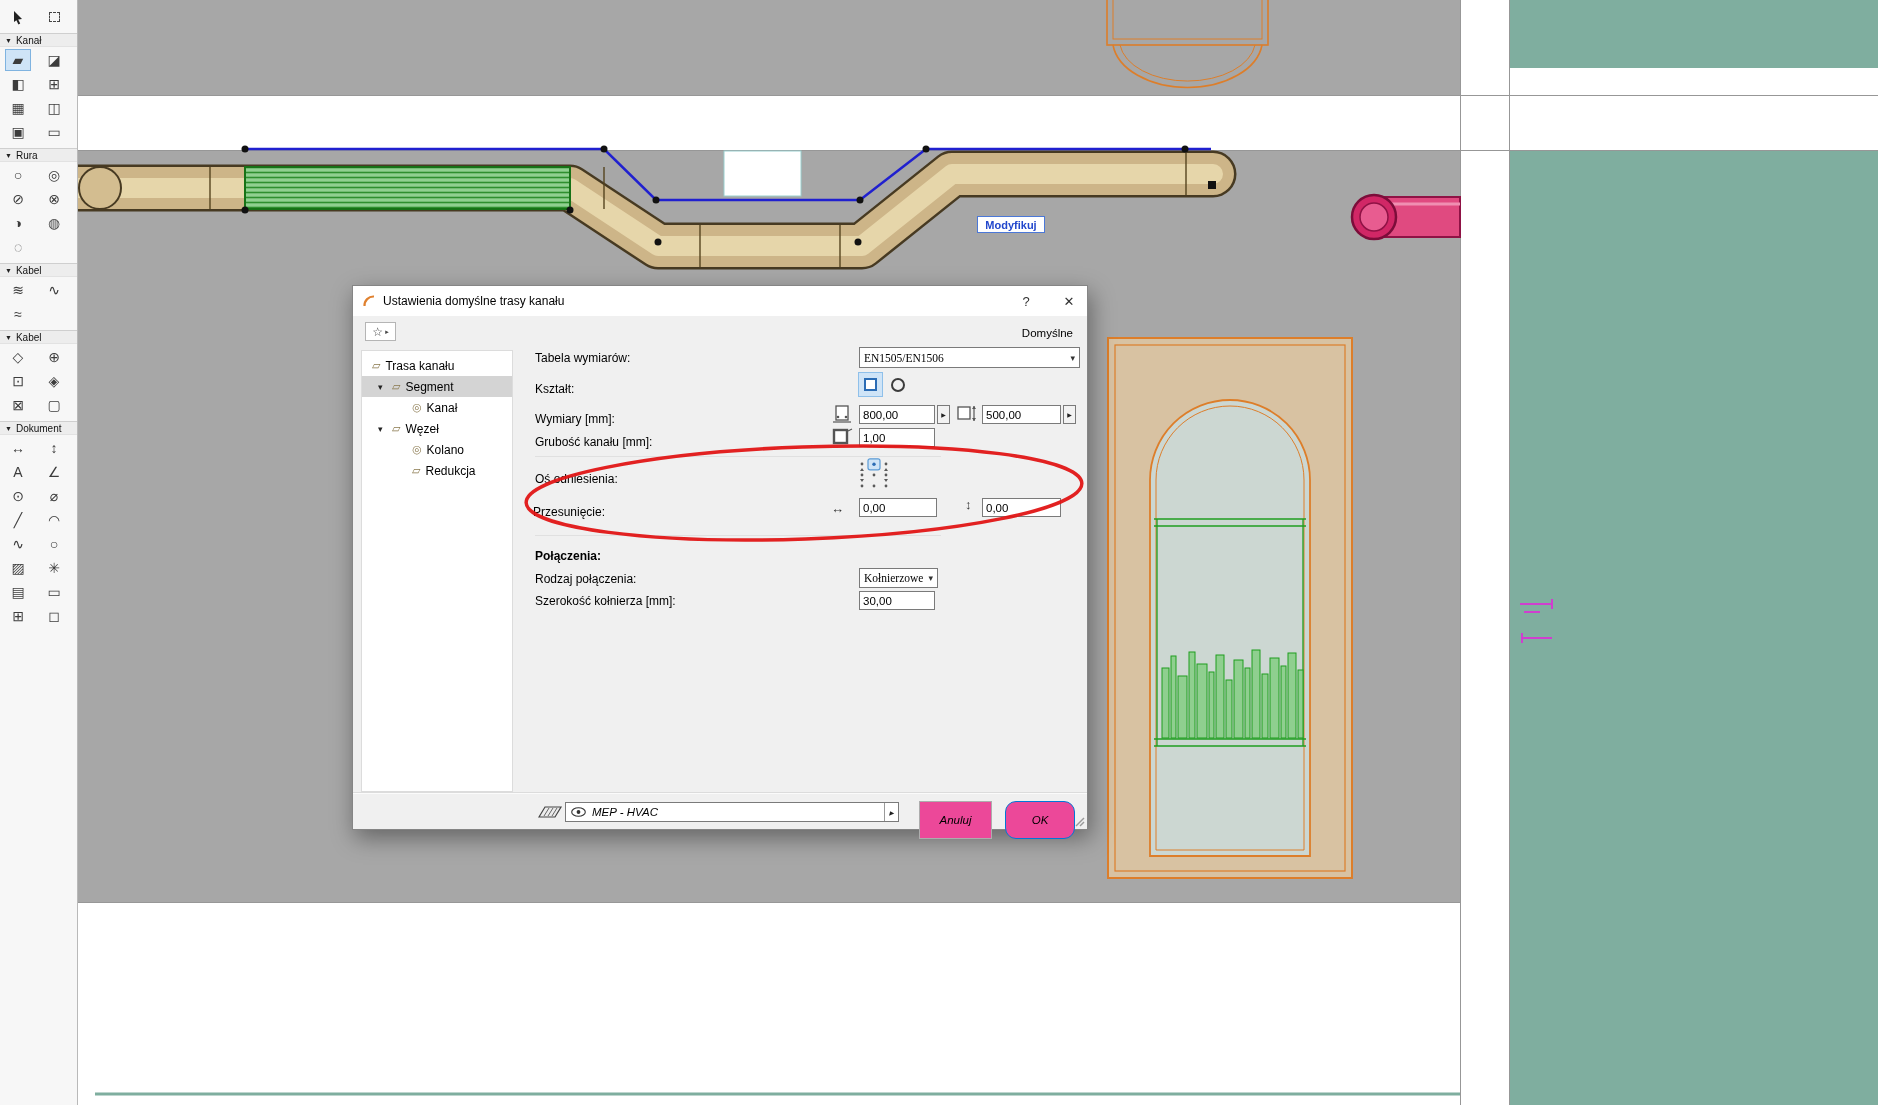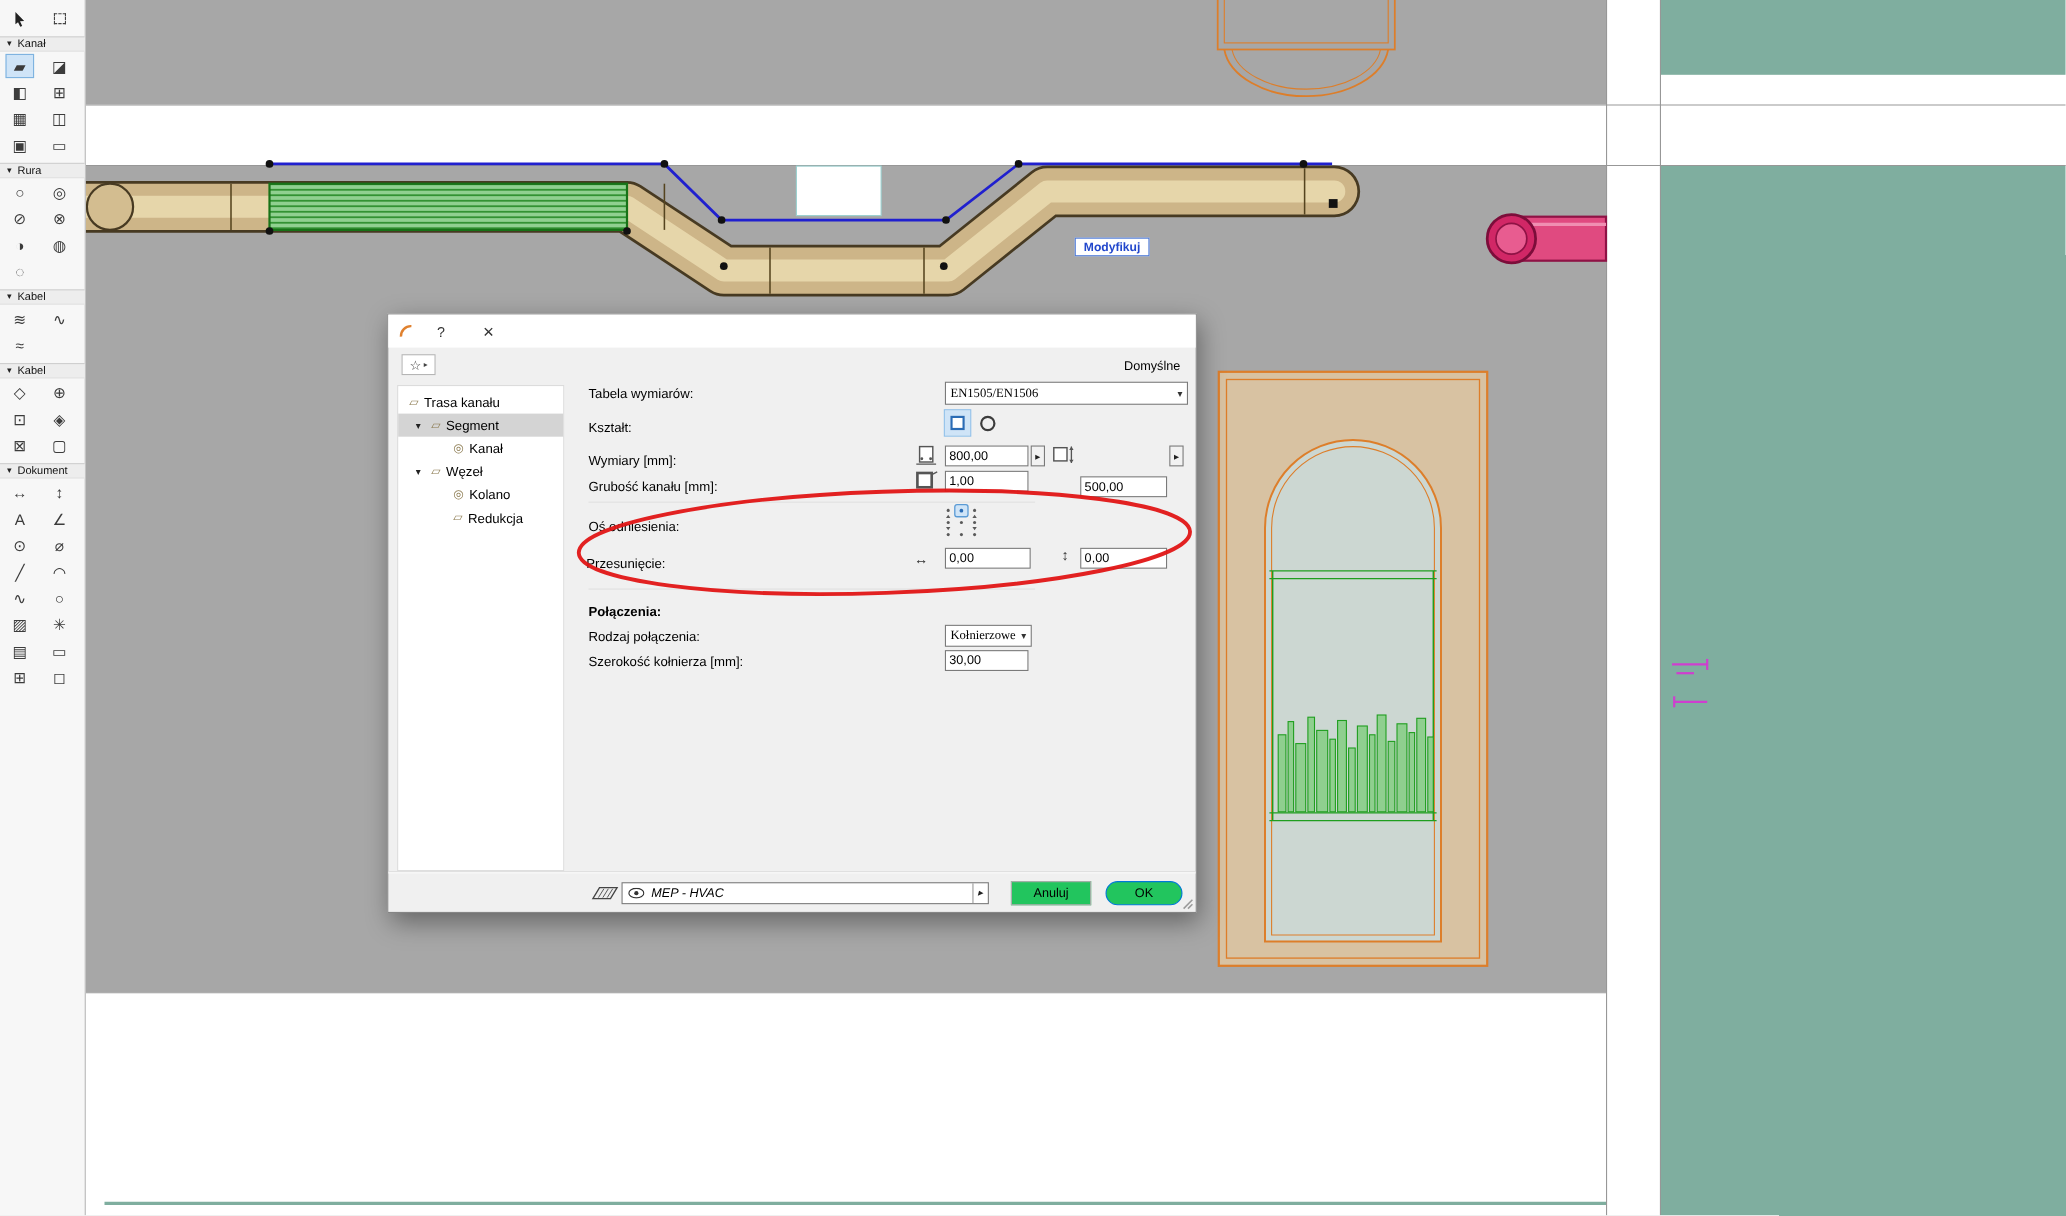--- a/index.html
+++ b/index.html
@@ -63,22 +63,22 @@
   .shape { position:absolute; width:23px; height:23px; display:flex; align-items:center; justify-content:center; }
   .shape.on { background:#cfe4f7; outline:1px solid #8fc0ea; }
   .sqi { width:13px; height:13px; border:2px solid #2b6cb5; background:#fff; display:block; }
   .cii { width:14px; height:14px; border:2px solid #3c3c3c; border-radius:50%; display:block; }
   .mini-ic { position:absolute; }
   .glyph { position:absolute; font-size:13px; color:#333; }
   .sepline { position:absolute; height:1px; background:#e0e0e0; }
 
   #footer-sep { position:absolute; left:0; right:0; top:506px; height:2px;
     border-top:1px solid #dcdcdc; border-bottom:1px solid #fbfbfb; }
-  .btn { position:absolute; height:22px; background:#22c55e; border:1px solid #adadad;
-    font-size:11.5px; display:flex; align-items:center; justify-content:center; }
+  .btn { position:absolute; height:38px; background:#ec4899; border:1px solid #adadad;
+    font-size:11.5px; display:flex; align-items:center; justify-content:center;font-style:italic; }
   #ok-btn { border-color:#0078d7;border-radius:11px; }
   #layer-combo { position:absolute; left:212px; top:516px; width:334px; height:20px; background:#fff;
     border:1px solid #7a7a7a; display:flex; align-items:center; padding-left:5px; gap:6px; font-size:11.5px;font-style:italic; }
   #layer-combo .fly { margin-left:auto; width:14px; align-self:stretch; border-left:1px solid #9a9a9a;
     display:flex; align-items:center; justify-content:center; font-size:6px; color:#222; }
   #grip { position:absolute; right:2px; bottom:2px; }
 
   #note-svg { position:absolute; left:0; top:0; z-index:40; pointer-events:none; }
 </style>
 </head>
@@ -287,20 +287,21 @@
       <div class="ticon">◻</div>
     </div>
   </div>
 
   <div id="dlg">
 
     <div id="dlg-title">
       <svg width="14" height="14" viewBox="0 0 14 14">
         <path d="M2.5 12 A 9 9 0 0 1 12 2.5" stroke="#e0812f" stroke-width="2.2" fill="none"></path>
       </svg>
+      <span class="ttl">Ustawienia domyślne trasy kanału</span>
       <span class="win-btn">?</span>
       <span class="win-btn">✕</span>
     </div>
 
     <div id="fav-btn">
       <span>☆</span>
       <span class="mini">▸</span>
     </div>
     <div id="defaults-lbl">Domyślne</div>
 
@@ -364,21 +365,21 @@
       <circle cx="7" cy="13" r="1.3" fill="#555"></circle>
         <circle cx="15" cy="13" r="1.3" fill="#555"></circle>
     </svg>
     <input class="fld" style="left: 506px; top: 119px; width: 76px;" readonly="" value="800,00">
     <div class="flybtn" style="left:584px; top:119px">▶</div>
     <svg class="mini-ic" style="left:602px; top:118px" width="22" height="20" viewBox="0 0 22 20">
       <rect x="3" y="3" width="12" height="12" fill="#fff" stroke="#555" stroke-width="1.3"></rect>
       <line x1="19" y1="2" x2="19" y2="17" stroke="#555" stroke-width="1.2"></line>
       <path d="M19 2 l-2 3 h4 Z M19 17 l-2 -3 h4 Z" fill="#555"></path>
     </svg>
-    <input class="fld" style="left: 629px; top: 119px; width: 79px; margin-top: 28px;" readonly="" value="500,00">
+    <input class="fld" style="left: 629px; top: 119px; width: 79px;" readonly="" value="500,00">
     <div class="flybtn" style="left:710px; top:119px">▶</div>
 
     <svg class="mini-ic" style="left:478px; top:141px" width="22" height="20" viewBox="0 0 22 20">
       <rect x="3" y="3" width="13" height="13" fill="#fff" stroke="#555" stroke-width="2.4"></rect>
       <line x1="17" y1="4" x2="21" y2="2" stroke="#555" stroke-width="1.2"></line>
     </svg>
     <input class="fld" style="left: 506px; top: 142px; width: 76px;" readonly="" value="1,00">
 
     <svg class="mini-ic" style="left:502px; top:172px" width="38" height="34" viewBox="0 0 38 34">
       <g fill="#5a5a5a">

